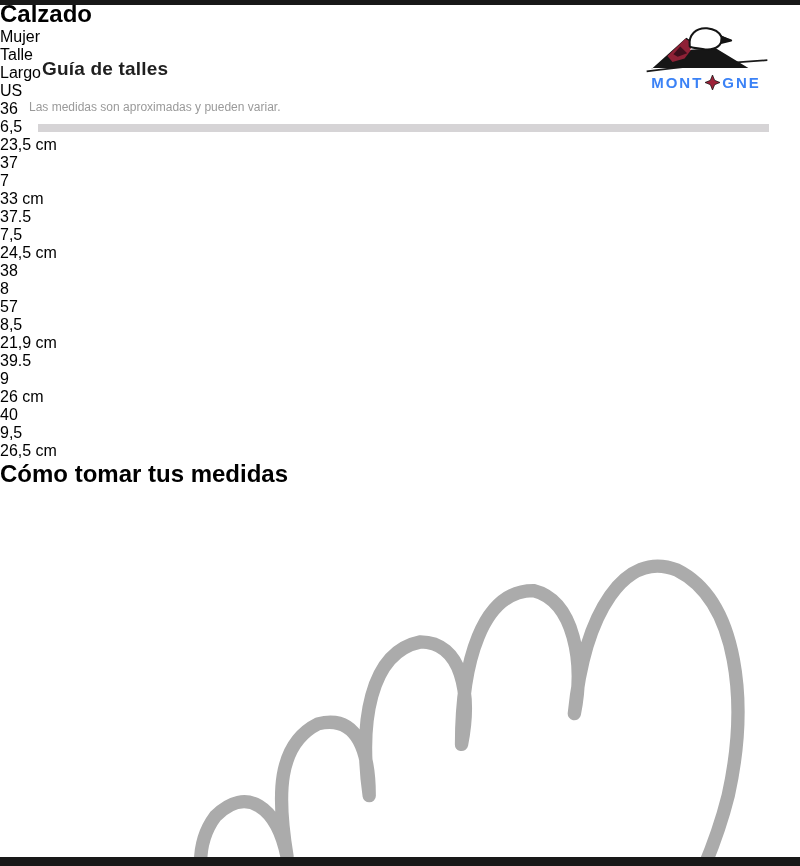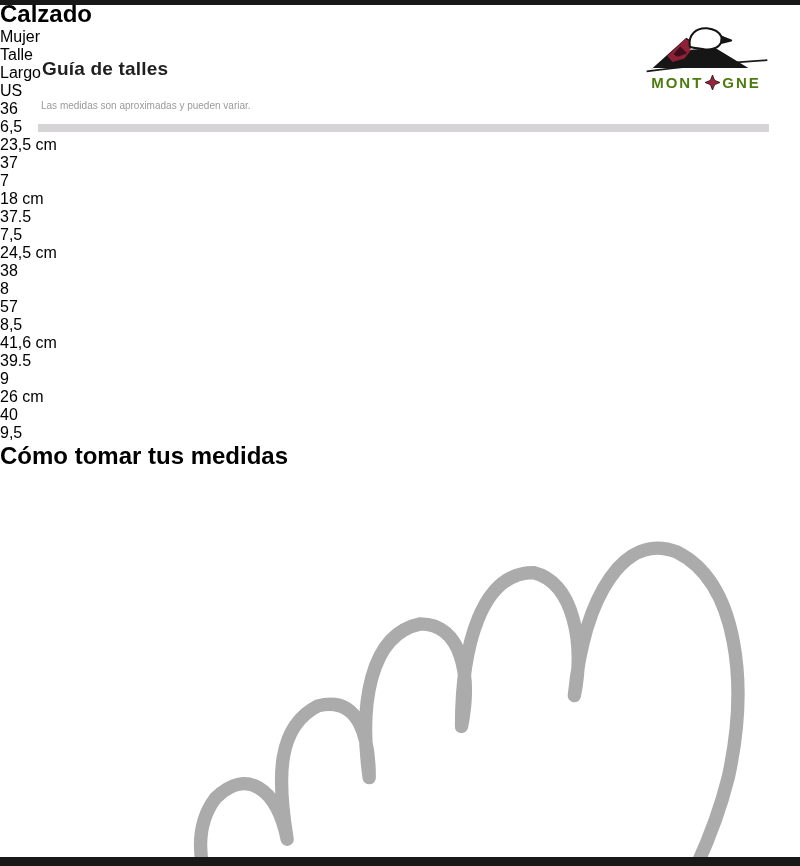--- a/index.html
+++ b/index.html
@@ -12,31 +12,31 @@
   }
   .edge-bar { position:absolute; left:0; width:800px; background:#181818; }
   .edge-top { top:0; height:5px; }
   .edge-bottom { bottom:0; height:9px; }
 
   .page-title {
     position:absolute; left:42px; top:58px;
     font-size:19px; font-weight:600; color:#1f1f1f; letter-spacing:0.2px;
   }
   .page-subtitle {
-    position:absolute; left:41px; top:100px;
-    font-size:10px; color:#9a9a9a;
+    position:absolute; left:29px; top:100px;
+    font-size:12px; color:#9a9a9a;
   }
 
   
   .logo { position:absolute; left:640px; top:24px; width:132px; height:68px; }
   .logo-emblem { position:absolute; left:4px; top:0; width:126px; height:50px; }
   .logo-word {
     position:absolute; left:0; top:48px; width:132px; height:20px;
     display:flex; align-items:center; justify-content:center; gap:1px;
-    font-size:15px; font-weight:700; color:#4d7c0f; letter-spacing:2px;
+    font-size:15px; font-weight:700; color:#3b82f6; letter-spacing:2px;
   }
   .logo-star { width:15px; height:15px; flex:0 0 auto; margin:0 1px; }
 
   
   .divider { position:absolute; left:38px; top:124px; width:731px; }
   .divider .d-gray { height:8px; background:#d6d4d6; }
   .divider .d-red { height:7px; background:#b7python;" }
   .d-red { height:7px; background:#b73246; }
   .d-darkred { height:3px; background:#7e1f2d; }
 
@@ -137,44 +137,45 @@
       <div>US</div>
     </div>
     <div class="t-row">
       <div>36</div>
       <div>6,5</div>
       <div>23,5 cm</div>
     </div>
     <div class="t-row alt">
       <div>37</div>
       <div>7</div>
-      <div>18 cm</div>
+      <div>33 cm</div>
     </div>
     <div class="t-row">
       <div>37.5</div>
       <div>7,5</div>
       <div>24,5 cm</div>
     </div>
     <div class="t-row alt">
       <div>38</div>
       <div>8</div>
     </div>
     <div class="t-row">
       <div>57</div>
       <div>8,5</div>
-      <div>41,6 cm</div>
+      <div>21,9 cm</div>
     </div>
     <div class="t-row alt">
       <div>39.5</div>
       <div>9</div>
       <div>26 cm</div>
     </div>
     <div class="t-row">
       <div>40</div>
       <div>9,5</div>
+      <div>26,5 cm</div>
     </div>
   </div>
 
   <h2 class="measure-title">Cómo tomar tus medidas</h2>
 
   <svg class="foot-fig" viewBox="0 0 78 145" xmlns="http://www.w3.org/2000/svg">
     <path d="M 34 142
              C 24 140, 17 132, 18 120
              C 19 106, 24 88, 27 70
              C 28 60, 26 54, 24 48

